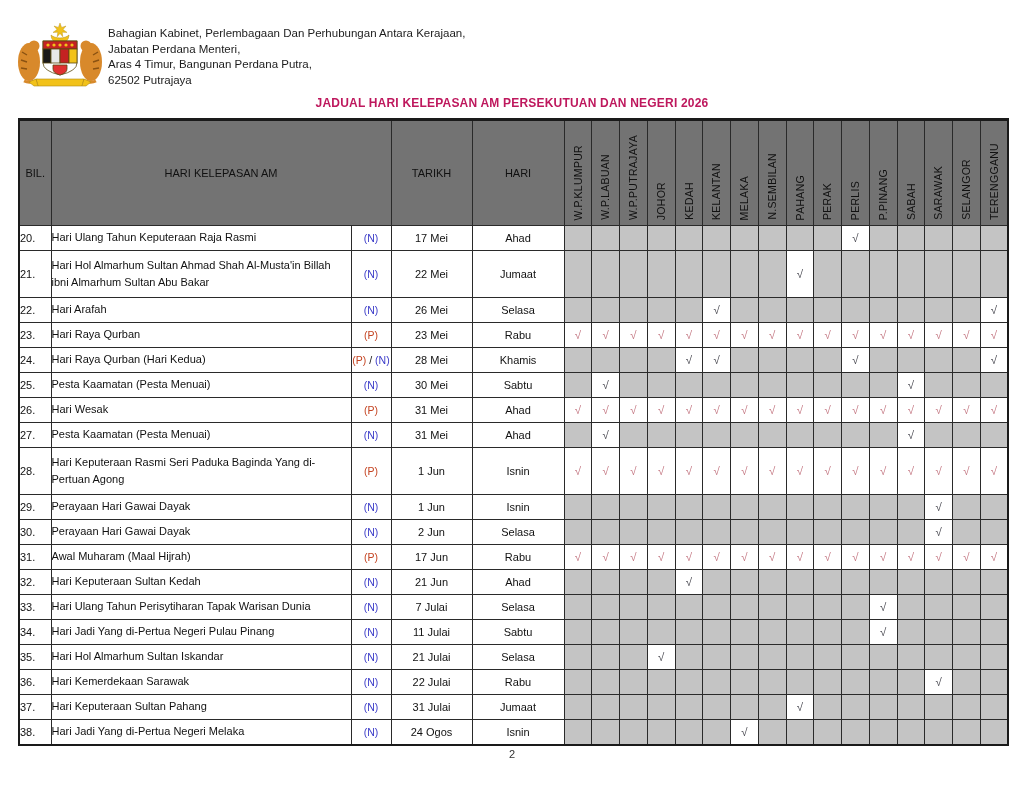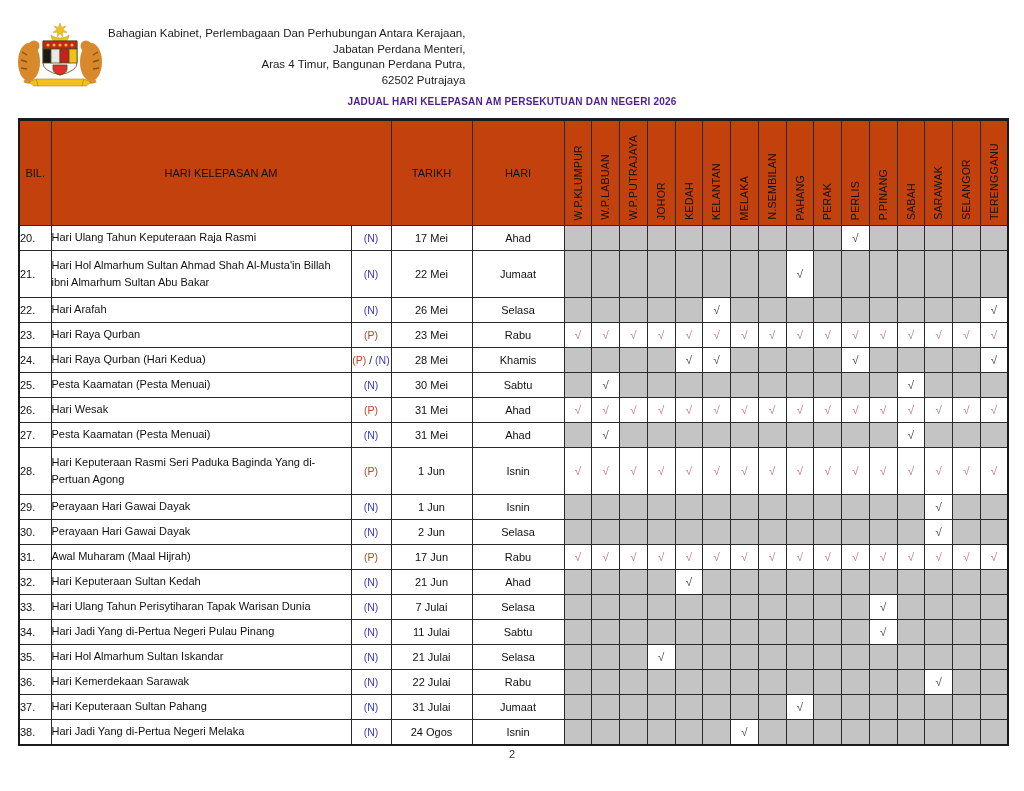--- a/index.html
+++ b/index.html
@@ -7,41 +7,41 @@
     width:1024px; height:791px;
     background:#ffffff;
     font-family:"Liberation Sans", sans-serif;
     color:#111;
     position:relative;
     overflow:hidden;
   }
   .logo { position:absolute; left:16px; top:22px; }
   .org-block {
     position:absolute; left:108px; top:26px;
-    font-size:11.5px; line-height:15.5px; color:#1c1c1c;text-align:right;
+    font-size:11.5px; line-height:15.5px; color:#1c1c1c;
   }
   .doc-title {
     position:absolute; top:96px; left:0; width:100%;
     text-align:center;
-    font-size:10px; font-weight:bold; letter-spacing:0.2px;
-    color:#4c1d95;
+    font-size:12px; font-weight:bold; letter-spacing:0.2px;
+    color:#be185d;
   }
   table.holidays {
     position:absolute; left:18px; top:118px;
     width:989px;
     border-collapse:collapse; table-layout:fixed;
     border:2px solid #1a1a1a; border-top:3px solid #1a1a1a;
   }
   table.holidays th, table.holidays td {
     border:1px solid #2a2a2a;
     font-weight:normal;
     padding:0;
     overflow:hidden;
   }
-  thead th { height:104px; font-size:11px; background:#c2410c; vertical-align:middle; }
+  thead th { height:104px; font-size:11px; background:#737373; vertical-align:middle; }
   thead th.state-h { vertical-align:bottom; }
   .vtext {
     writing-mode:vertical-rl;
     transform:rotate(180deg);
     margin:0 auto 5px auto;
     font-size:10.5px;
     letter-spacing:0.3px;
     white-space:nowrap;
     line-height:1;
   }

